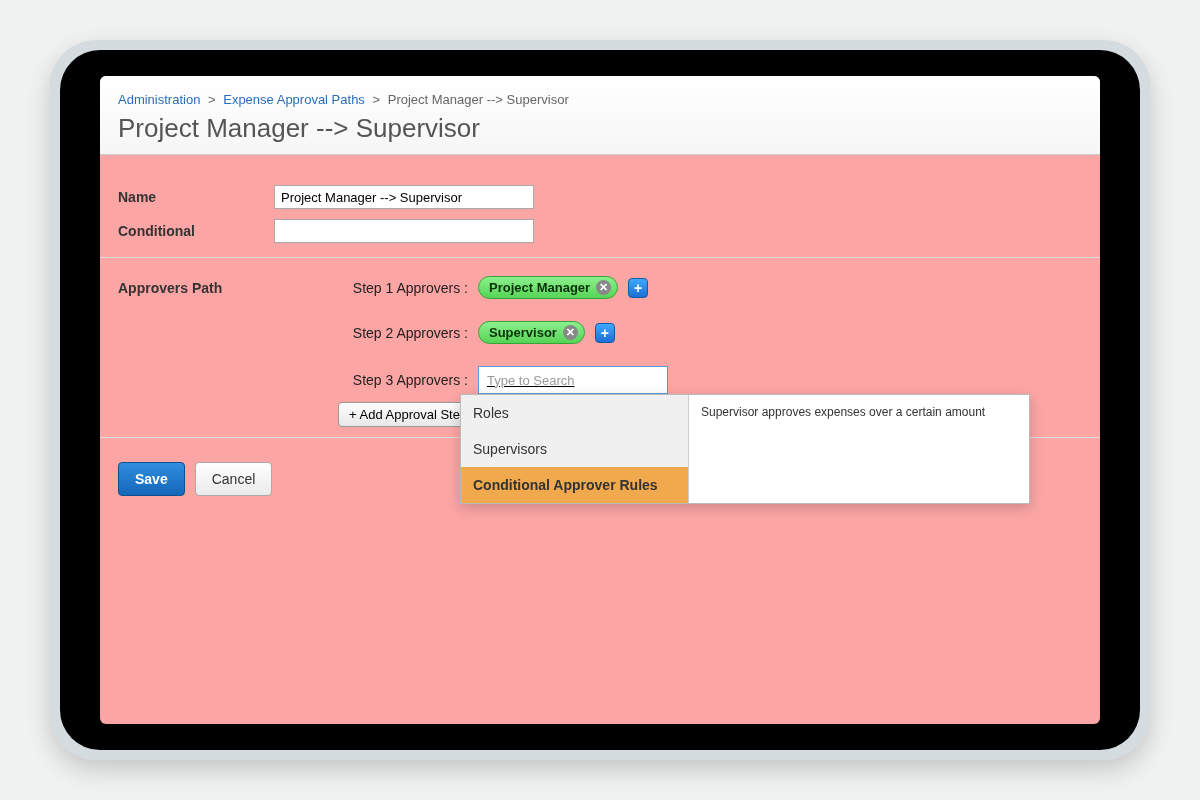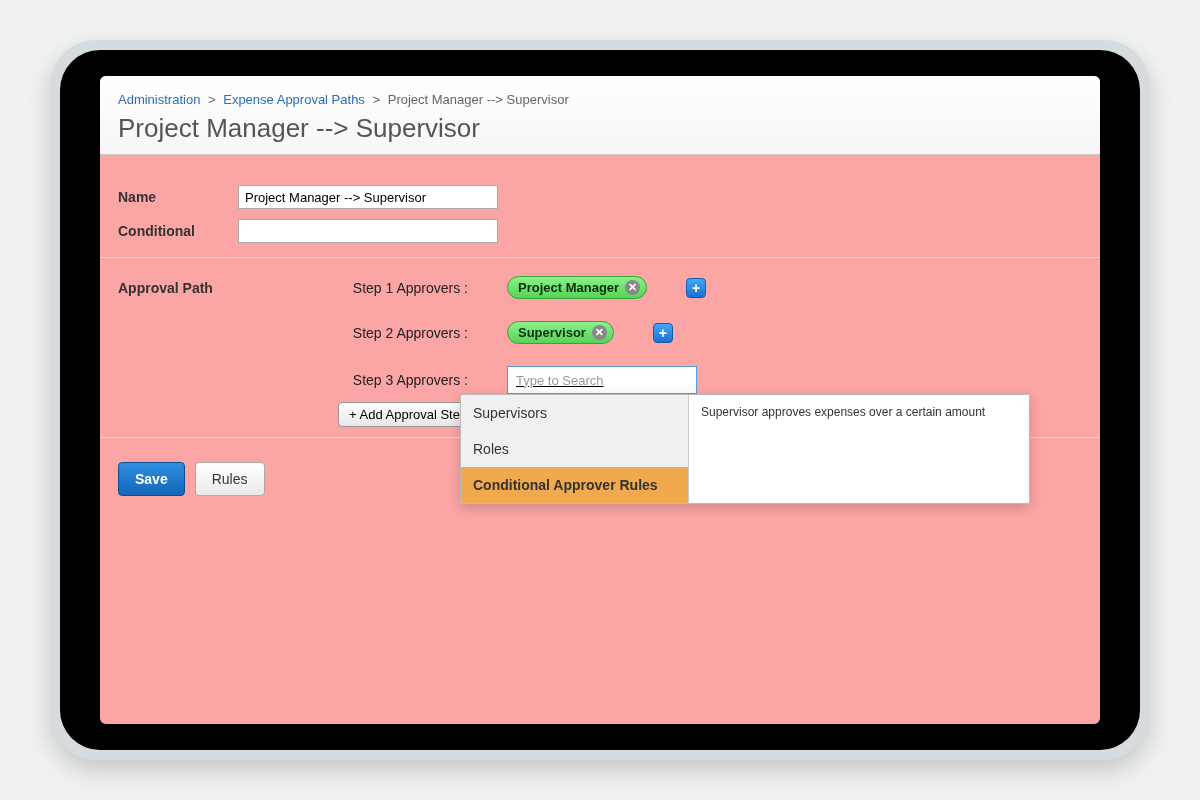--- a/index.html
+++ b/index.html
@@ -58,20 +58,21 @@
   .title-bar {
     border-bottom: 1px solid #ccc;
     margin: 0 -18px 16px -18px;
     padding: 0 18px 0 18px;
     background: linear-gradient(#fff,#f6f6f6);
   }
   .form-row {
     display: flex;
     align-items: center;
     margin-bottom: 10px;
+    gap: 36px;
   }
   .form-row .label {
     width: 120px;
     font-weight: bold;
     font-size: 14px;
   }
   .form-row input.text {
     width: 260px;
     height: 24px;
     border: 1px solid #aaa;
@@ -92,21 +93,20 @@
     padding-top: 4px;
   }
   .approval-area .steps-col {
     flex: 1;
     padding-left: 80px;
   }
   .step-row {
     display: flex;
     align-items: center;
     margin-bottom: 22px;
-    gap: 29px;
   }
   .step-label {
     width: 140px;
     text-align: right;
     font-size: 14px;
     color: #222;
     padding-right: 10px;
   }
   .chip {
     display: inline-flex;
@@ -251,21 +251,21 @@
       <input class="text" type="text" value="Project Manager --&gt; Supervisor" style="">
     </div>
     <div class="form-row">
       <div class="label">Conditional</div>
       <input class="text" type="text" value="" style="">
     </div>
 
     <div class="section-divider"></div>
 
     <div class="approval-area">
-      <div class="label-col">Approval Path</div>
+      <div class="label-col">Approvers Path</div>
       <div class="steps-col">
 
         <div class="step-row">
           <div class="step-label">Step 1 Approvers :</div>
           <span class="chip">
             <span>Project Manager</span>
             <span class="remove">✕</span>
           </span>
           <span class="add-btn">+</span>
         </div>
@@ -282,34 +282,34 @@
         <div class="step-row" style="margin-bottom:8px;">
           <div class="step-label">Step 3 Approvers :</div>
           <input class="search-input" type="text" placeholder="Type to Search" style="">
         </div>
 
         <div style="position:relative;">
           <button class="add-step-btn">+ Add Approval Step</button>
 
           <div class="dropdown" style="left:122px; top:-8px;">
             <div class="cat-col">
+              <div class="item">Roles</div>
               <div class="item">Supervisors</div>
-              <div class="item">Roles</div>
               <div class="item active">Conditional Approver Rules</div>
             </div>
             <div class="detail-col">Supervisor approves expenses over a certain amount</div>
           </div>
         </div>
 
       </div>
     </div>
 
     <div class="divider2"></div>
   </div>
 
   <div class="action-bar">
     <button class="btn btn-primary">Save</button>
-    <button class="btn btn-default">Rules</button>
+    <button class="btn btn-default">Cancel</button>
   </div>
 
 </div>
 </div>
 </div>
 
 </body></html>

